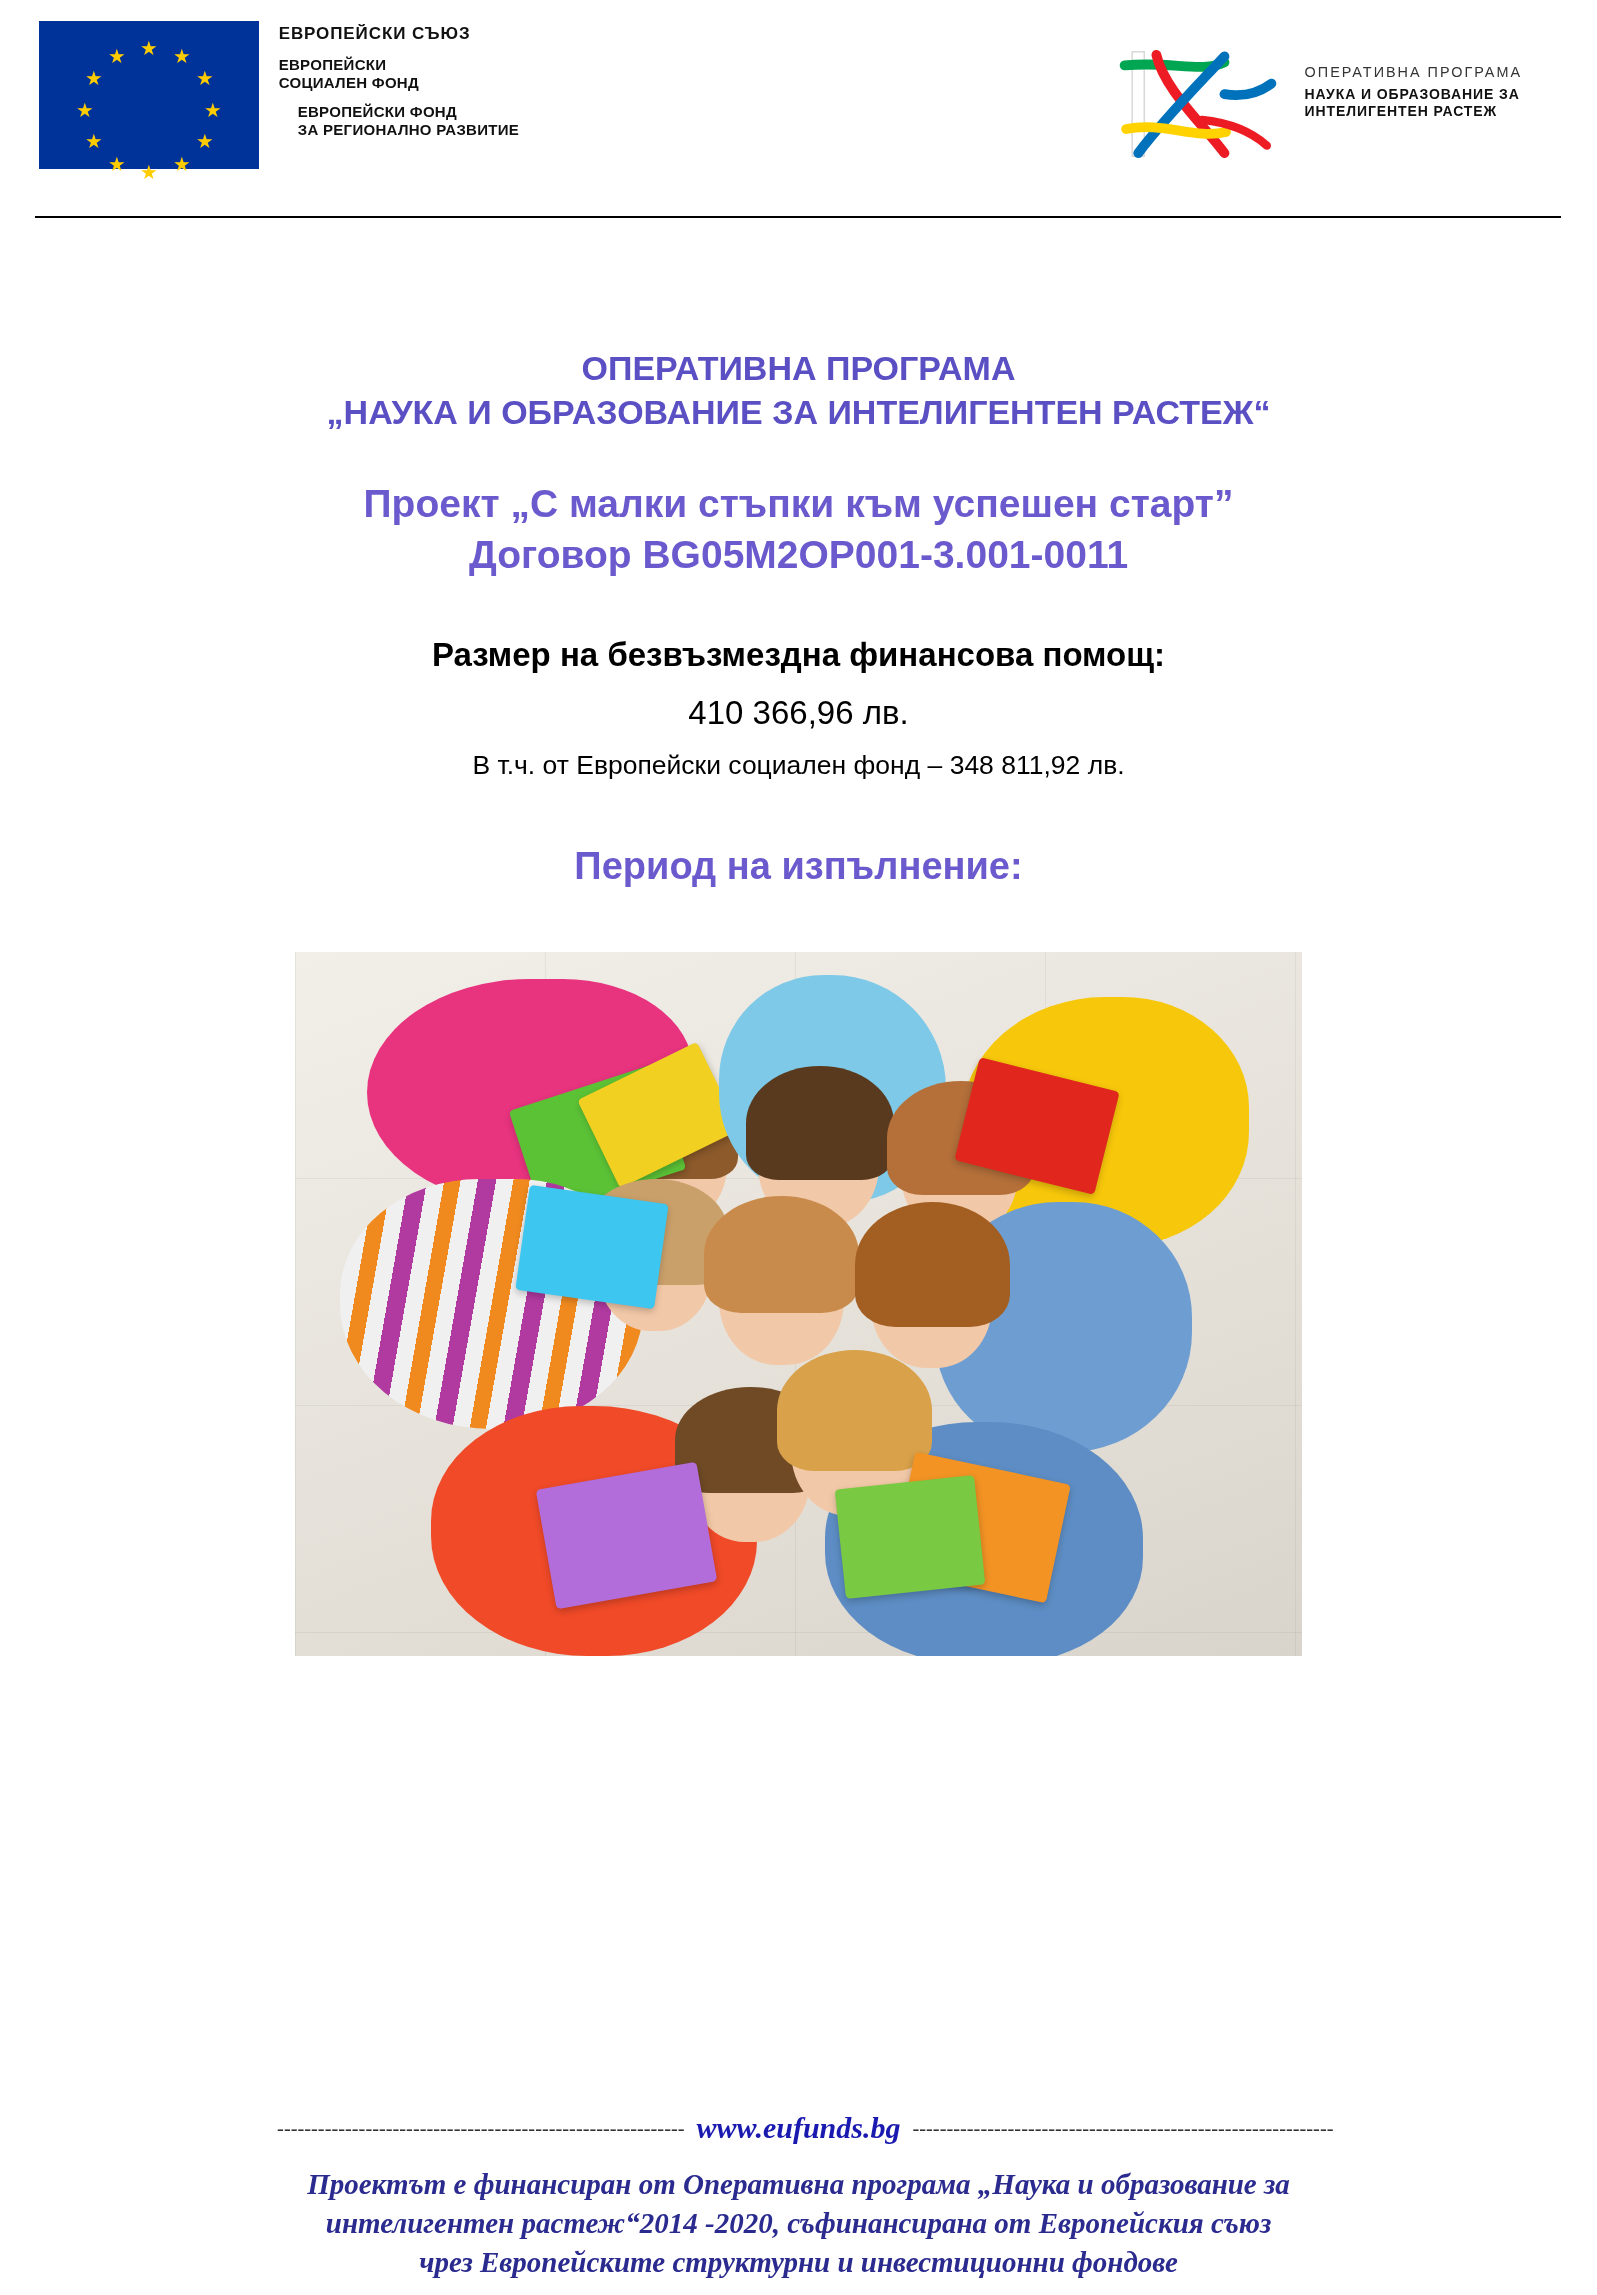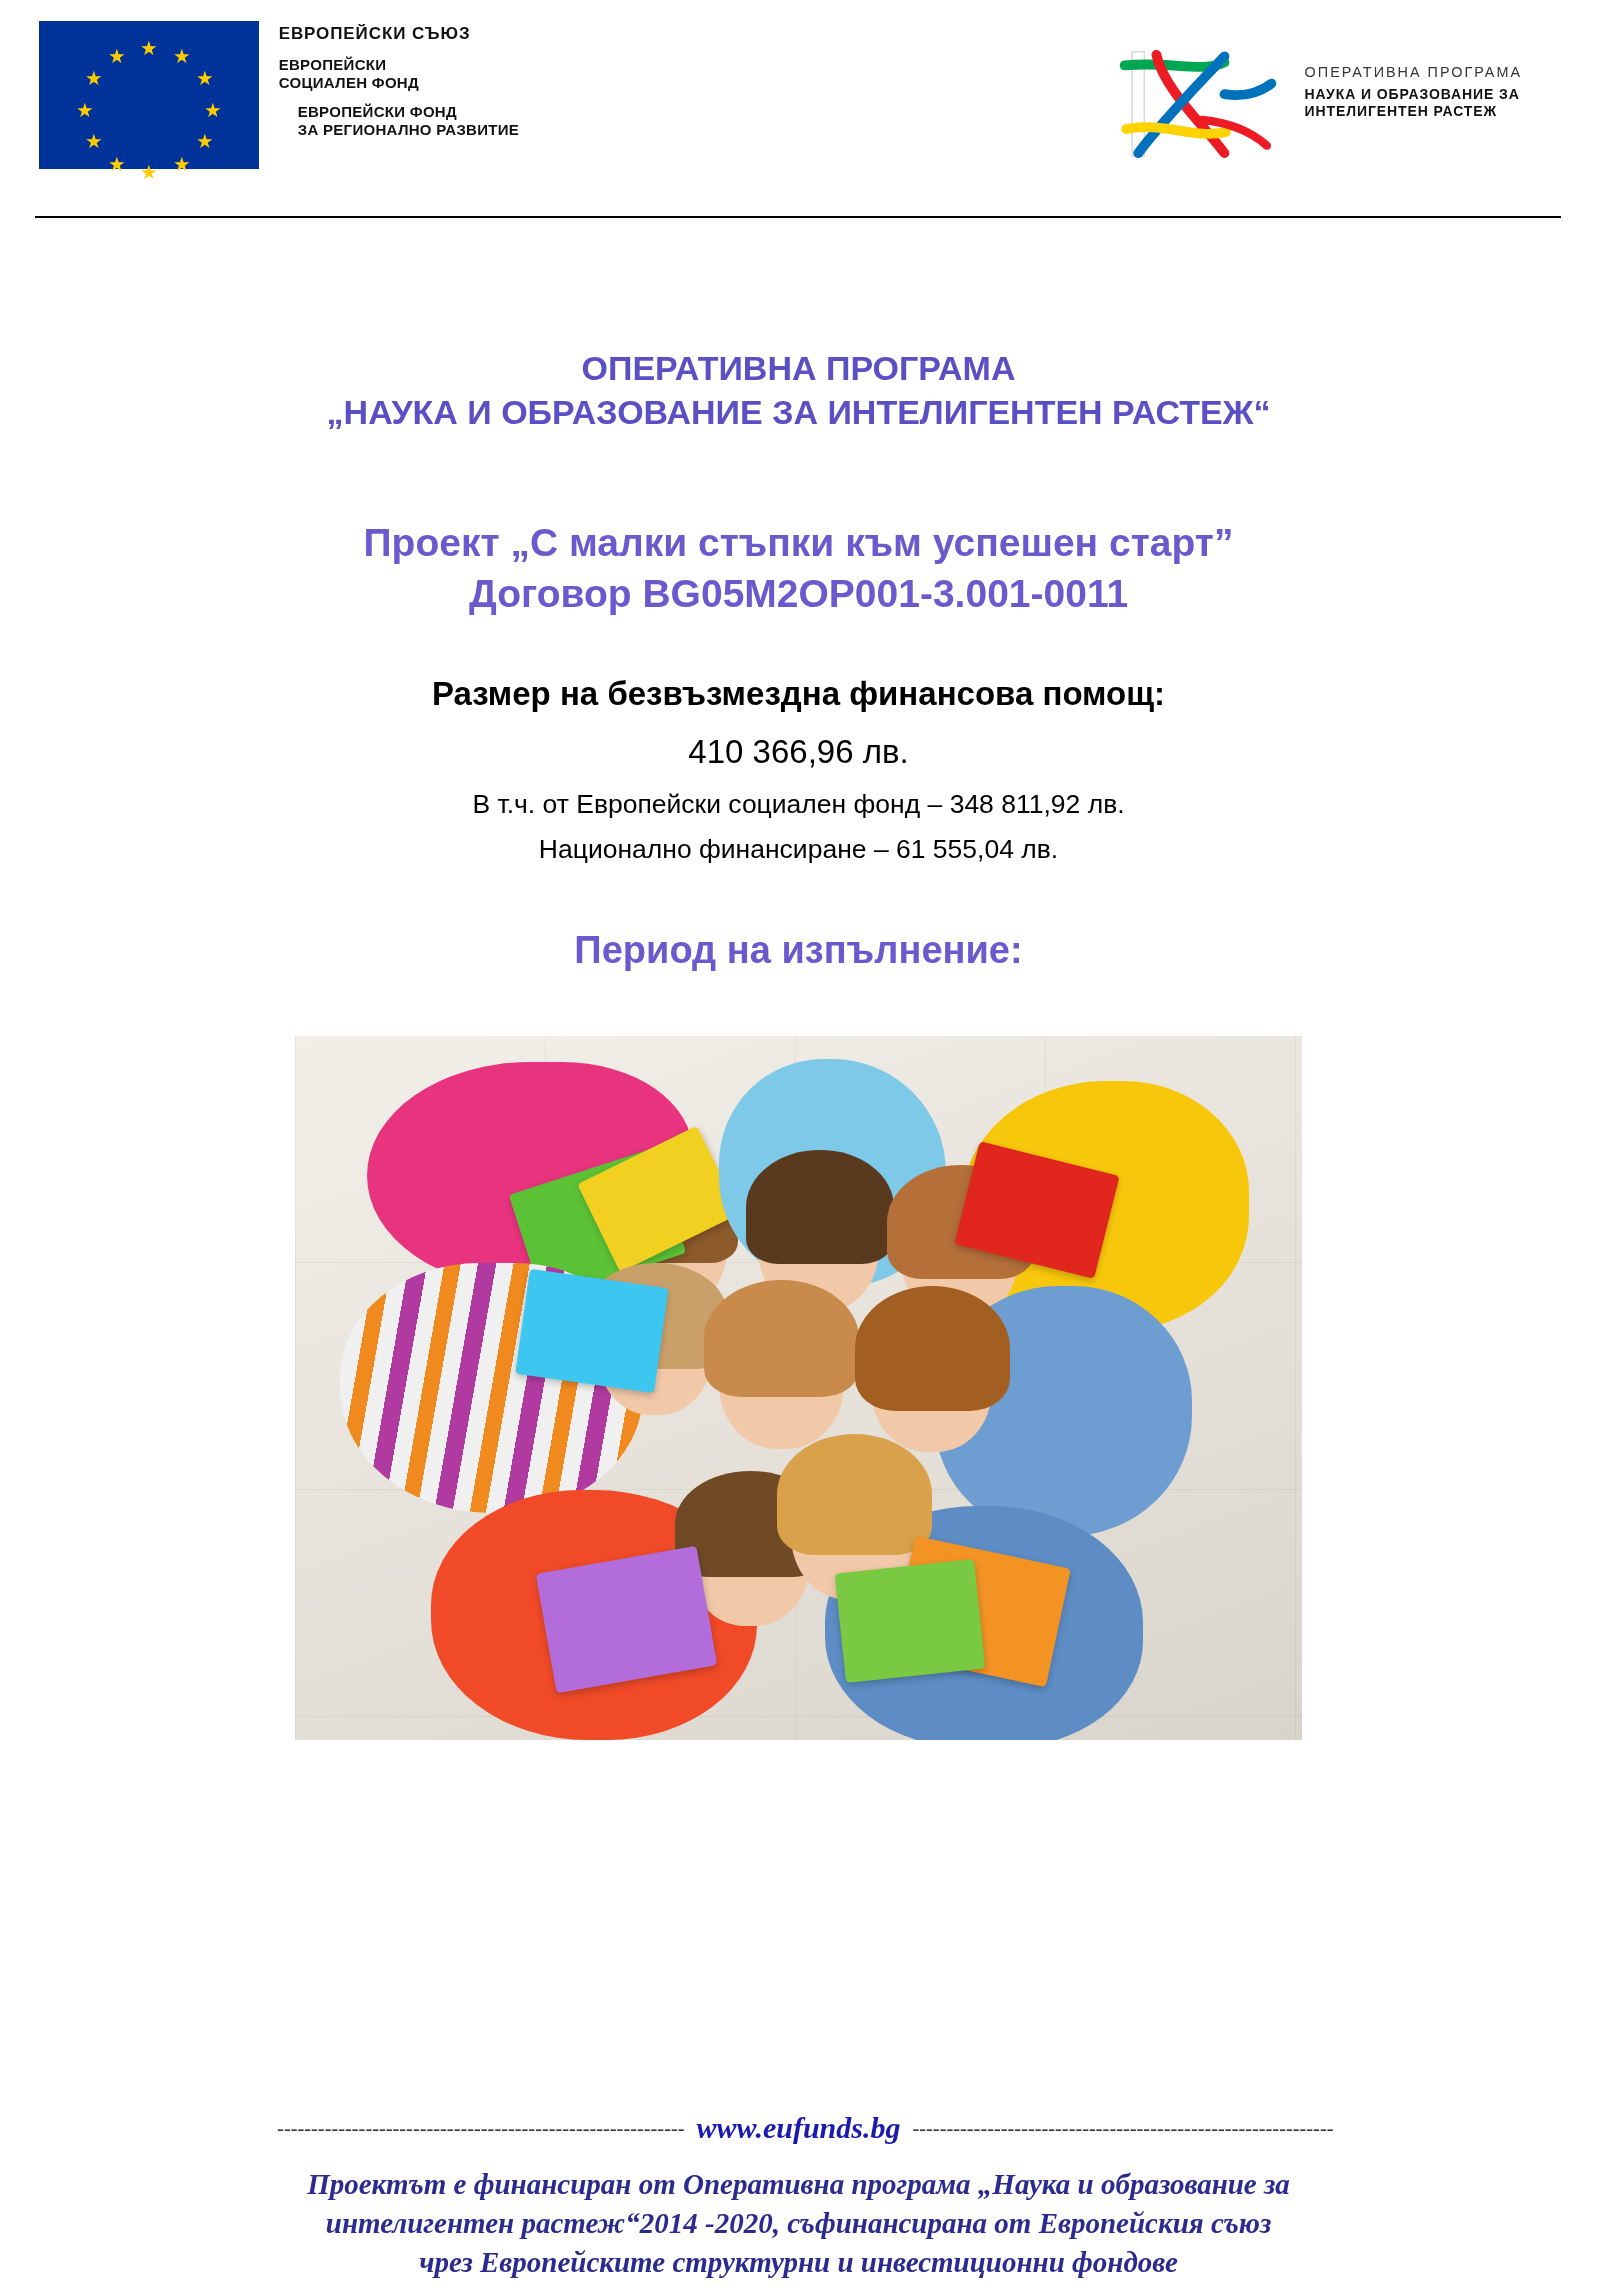--- a/index.html
+++ b/index.html
@@ -117,21 +117,21 @@
     font-weight: bold;
     font-size: 34px;
     line-height: 1.28;
     margin-top: 120px;
   }
   .project-title {
     color: #6a5acd;
     font-weight: bold;
     font-size: 39px;
     line-height: 1.30;
-    margin-top: 84px;
+    margin-top: 45px;
   }
   .grant-label {
     font-weight: bold;
     font-size: 33px;
     margin-top: 56px;
     color: #000;
   }
   .grant-amount {
     font-size: 33px;
     margin-top: 19.7px;
@@ -304,21 +304,20 @@
   </div>
 
   <div class="project-title">
     <div>Проект „С малки стъпки към успешен старт”</div>
     <div>Договор  BG05M2OP001-3.001-0011</div>
   </div>
 
   <div class="grant-label">Размер на безвъзмездна финансова помощ:</div>
   <div class="grant-amount">410 366,96 лв.</div>
   <div class="grant-line">В т.ч. от Европейски социален фонд – 348 811,92 лв.</div>
-  <div class="grant-line second">Национално финансиране – 61 555,04 лв.</div>
 
   <div class="period-label">Период на изпълнение:</div>
 
   <div class="photo-wrap">
     <div class="floor"></div>
 
     <div class="kid" style="left:72px; top:26.5px; width:326px; height:227px; background:#e8337f; border-radius:50% 40% 46% 50%;"></div>
     <div class="head" style="left:318px; top:144px; width:114px; height:129px;"></div>
     <div class="hair" style="left:303px; top:121px; width:140px; height:106px; background:#8c5a2b; border-radius:50% 50% 20% 20%;"></div>
     <div class="book" style="left:227px; top:133px; width:151px; height:110px; background:#5bc236; transform:rotate(-18deg);"></div>

